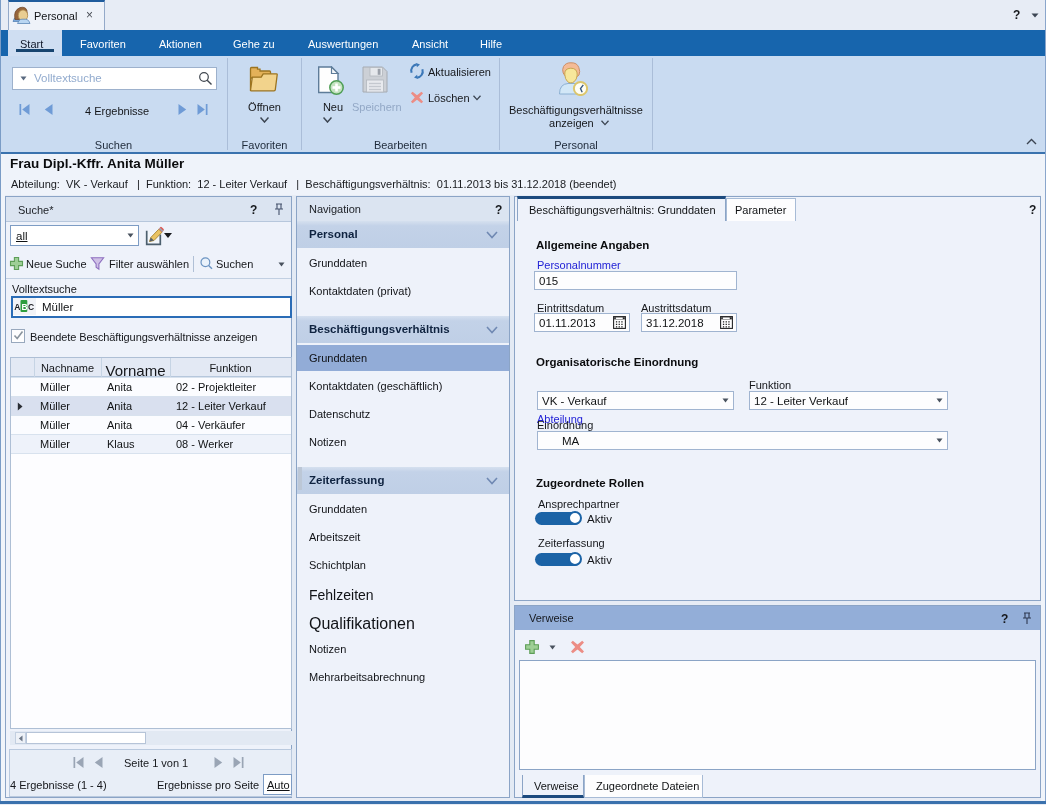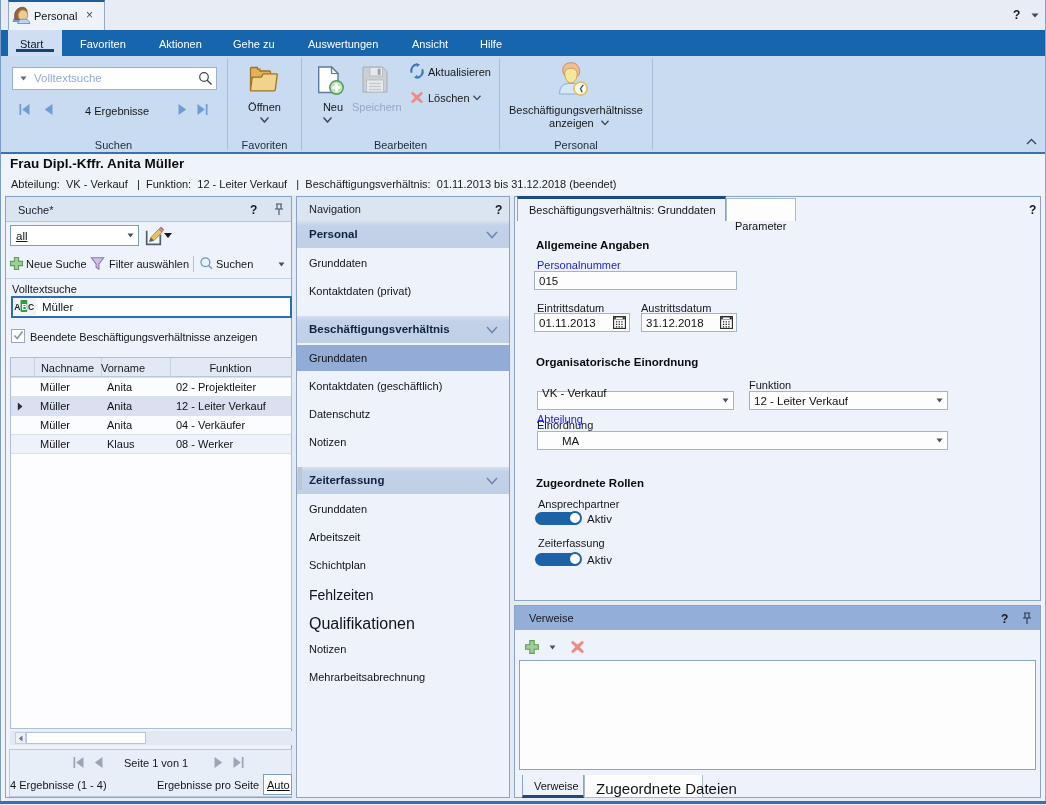--- a/index.html
+++ b/index.html
@@ -264,21 +264,21 @@
   </div>
 <div class="abs" style="left:30px;top:331px;font-size:11px;letter-spacing:-0.1px;color:#15171b;">Beendete Beschäftigungsverhältnisse anzeigen</div>
 
 <div class="abs" style="left:10px;top:357px;width:282px;height:372px;background:#fdfdff;border:1px solid #aebfd5;"></div>
 <div class="abs" style="left:11px;top:358px;width:280px;height:19px;background:#e3e9f4;border-bottom:1px solid #b6c7dc;"></div>
 
 <div class="abs" style="left:34px;top:358px;width:1px;height:95px;background:#c6d4e4;"></div>
 <div class="abs" style="left:101px;top:358px;width:1px;height:95px;background:#c6d4e4;"></div>
 <div class="abs" style="left:170px;top:358px;width:1px;height:95px;background:#c6d4e4;"></div>
 <div class="abs" style="left:34px;top:362px;width:67px;text-align:center;font-size:11px;color:#15171b;">Nachname</div>
-<div class="abs" style="left:101px;top:362px;width:69px;font-size:11px;color:#15171b;">Vorname</div>
+<div class="abs" style="left:101px;top:362px;width:69px;text-align:center;font-size:15px;color:#15171b;">Vorname</div>
 <div class="abs" style="left:170px;top:362px;width:121px;text-align:center;font-size:11px;color:#15171b;">Funktion</div>
 
 <div class="abs" style="left:11px;top:377px;width:280px;height:19px;background:#fbfcff;"></div>
 <div class="abs" style="left:11px;top:396px;width:280px;height:19px;background:#d9e0ef;"></div>
 <div class="abs" style="left:11px;top:415px;width:280px;height:19px;background:#fbfcff;"></div>
 <div class="abs" style="left:11px;top:434px;width:280px;height:19px;background:#eef2fa;"></div>
 <div class="abs" style="left:17px;top:402px;">
     <svg width="6" height="9" viewBox="0 0 6 9">
       <path d="M0.8 0.5 L5.5 4.5 L0.8 8.5 Z" fill="#2a2e34"></path>
     </svg>
@@ -379,21 +379,21 @@
 <div class="abs" style="left:309px;top:587px;font-size:14px;color:#111317;">Fehlzeiten</div>
 <div class="abs" style="left:309px;top:615px;font-size:16px;color:#111317;text-align:right;">Qualifikationen</div>
 <div class="abs" style="left:309px;top:643px;font-size:11px;color:#111317;">Notizen</div>
 <div class="abs" style="left:309px;top:671px;font-size:11px;color:#111317;">Mehrarbeitsabrechnung</div>
 
 <div class="abs" style="left:514px;top:196px;width:527px;height:405px;background:#eef2fa;border:1px solid #8ba4c6;"></div>
 
 <div class="abs" style="left:517px;top:196px;width:209px;height:26px;background:#eef2fa;border:1px solid #8ba4c6;border-bottom:none;border-top:3px solid #1c4a7e;"></div>
 <div class="abs" style="left:726px;top:198px;width:70px;height:24px;background:#fdfdfe;border:1px solid #a7bbd6;border-bottom:none;"></div>
 <div class="abs" style="left:529px;top:204px;font-size:11px;color:#101214;">Beschäftigungsverhältnis: Grunddaten</div>
-<div class="abs" style="left:735px;top:220px;font-size:11px;color:#101214;">Parameter</div>
+<div class="abs" style="left:735px;top:204px;font-size:11px;color:#101214;">Parameter</div>
 <div class="abs b" style="left:1029px;top:203px;font-size:12px;color:#15171b;">?</div>
 <div class="abs" style="left:515px;top:221px;width:525px;height:1px;background:#eef2fa;"></div>
 
 <div class="abs b" style="left:536px;top:239px;font-size:11.5px;color:#0b0c0e;">Allgemeine Angaben</div>
 <div class="abs" style="left:537px;top:259px;font-size:11px;color:#2222d6;">Personalnummer</div>
 <div class="abs" style="left:534px;top:271px;width:203px;height:19px;background:#fdfdfe;border:1px solid #a0b4d0;"></div>
 <div class="abs" style="left:539px;top:275px;font-size:11.5px;color:#101214;">015</div>
 <div class="abs" style="left:537px;top:302px;font-size:11px;color:#15171b;">Eintrittsdatum</div>
 <div class="abs" style="left:641px;top:302px;font-size:11px;color:#15171b;">Austrittsdatum</div>
 <div class="abs" style="left:534px;top:313px;width:96px;height:19px;background:#fdfdfe;border:1px solid #a0b4d0;"></div>
@@ -434,21 +434,21 @@
         <rect x="5.6" y="10.2" width="1.3" height="1.3"></rect>
         <rect x="8.3" y="10.2" width="1.3" height="1.3"></rect>
       </g>
     </svg>
   </div>
 
 <div class="abs b" style="left:536px;top:356px;font-size:11.5px;color:#0b0c0e;">Organisatorische Einordnung</div>
 <div class="abs" style="left:537px;top:389px;font-size:11px;color:#2222d6;margin-top:24px;">Abteilung</div>
 <div class="abs" style="left:749px;top:379px;font-size:11px;color:#15171b;">Funktion</div>
 <div class="abs" style="left:537px;top:391px;width:197px;height:19px;background:#fdfdfe;border:1px solid #a0b4d0;"></div>
-<div class="abs" style="left:542px;top:387px;font-size:11.5px;color:#101214;">VK - Verkauf</div>
+<div class="abs" style="left:542px;top:395px;font-size:11.5px;color:#101214;">VK - Verkauf</div>
 <div class="abs" style="left:722px;top:398px;">
     <svg width="7" height="5" viewBox="0 0 7 5">
       <path d="M0.5 0.5 L3.5 4.5 L6.5 0.5 Z" fill="#49525e"></path>
     </svg>
   </div>
 <div class="abs" style="left:749px;top:391px;width:199px;height:19px;background:#fdfdfe;border:1px solid #a0b4d0;"></div>
 <div class="abs" style="left:754px;top:395px;font-size:11.5px;color:#101214;">12 - Leiter Verkauf</div>
 <div class="abs" style="left:936px;top:398px;">
     <svg width="7" height="5" viewBox="0 0 7 5">
       <path d="M0.5 0.5 L3.5 4.5 L6.5 0.5 Z" fill="#49525e"></path>
@@ -497,21 +497,21 @@
   <svg width="15" height="14" viewBox="0 0 15 14">
     <path d="M1 2.5 L2.8 0.8 L7.5 4.6 L12.2 0.8 L14 2.5 L9.8 7 L14 11.5 L12.2 13.2 L7.5 9.4 L2.8 13.2 L1 11.5 L5.2 7 Z" fill="#ec8d85"></path>
   </svg>
 </div>
 
 <div class="abs" style="left:519px;top:660px;width:517px;height:110px;background:#fdfdfe;border:1px solid #8ba4c6;"></div>
 
 <div class="abs" style="left:522px;top:775px;width:62px;height:23px;background:#eef2fa;border:1px solid #8ba4c6;border-top:none;border-bottom:3px solid #1c4a7e;"></div>
 <div class="abs" style="left:584px;top:775px;width:119px;height:23px;background:#fdfdfe;border:1px solid #a7bbd6;border-top:none;"></div>
 <div class="abs" style="left:534px;top:780px;font-size:11px;color:#101214;">Verweise</div>
-<div class="abs" style="left:596px;top:780px;font-size:15px;color:#101214;">Zugeordnete Dateien</div>
+<div class="abs" style="left:596px;top:780px;font-size:11px;color:#101214;">Zugeordnete Dateien</div>
 
 <div class="abs" style="left:292px;top:196px;width:4px;height:602px;background:#e3eaf4;"></div>
 <div class="abs" style="left:510px;top:196px;width:4px;height:602px;background:#e3eaf4;"></div>
 <div class="abs" style="left:298px;top:467px;width:4px;height:23px;background:#bcc7d6;"></div>
 <div class="abs" style="left:0;top:0;width:1px;height:802px;background:#7a9cc6;"></div>
 <div class="abs" style="left:1045px;top:0;width:1px;height:802px;background:#8aa6cc;"></div>
 <div class="abs" style="left:1px;top:154px;width:4px;height:647px;background:#f0f4fa;"></div>
 <div class="abs" style="left:1041px;top:154px;width:4px;height:647px;background:#f0f4fa;"></div>
 
 <div class="abs" style="left:0;top:801px;width:1046px;height:3px;background:#3a71ad;"></div>

